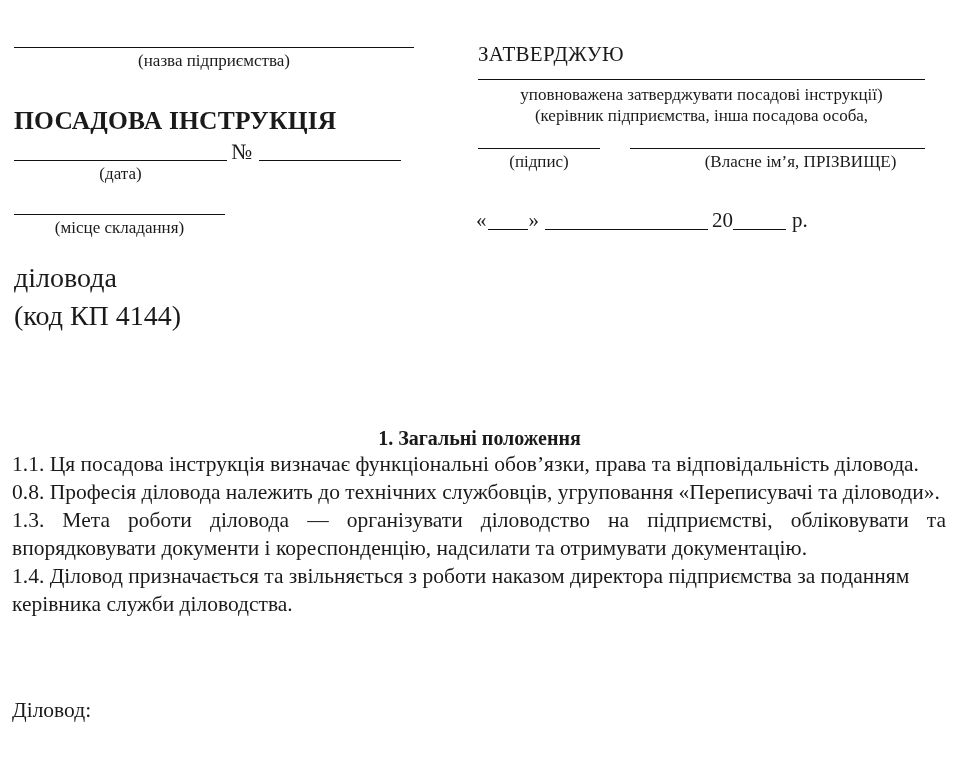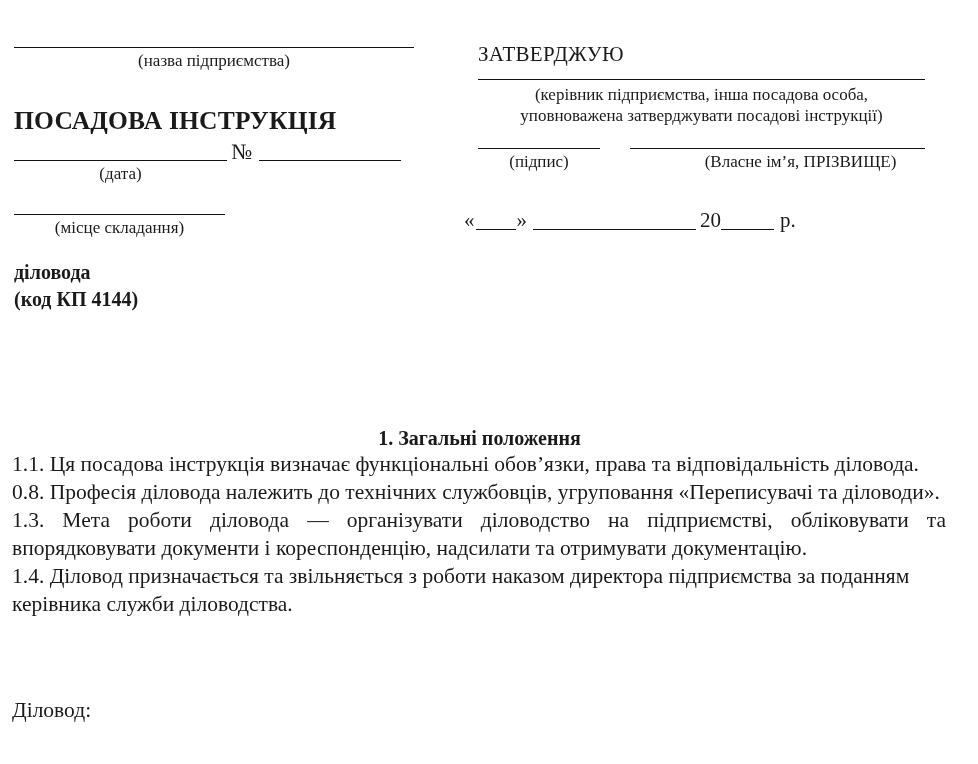--- a/index.html
+++ b/index.html
@@ -62,22 +62,22 @@
   #no-rule         { left: 259px; top: 160px; width: 142px; }
   #date-caption    { left: 14px;  top: 165px; width: 213px; }
 
   #place-rule      { left: 14px;  top: 214px; width: 211px; }
   #place-caption   { left: 14px;  top: 219px; width: 211px; }
 
   #position-block {
     position: absolute;
     left: 14px;
     top: 259px;
-    font-size: 20px;
-    font-weight: bold;
+    font-size: 28px;
+    font-weight: normal;
     line-height: 1.35;
     white-space: nowrap;
   }
 
   
   #approve-word {
     position: absolute;
     left: 478px;
     top: 29px;
     font-size: 21px;
@@ -91,21 +91,21 @@
     line-height: 1.25;
   }
 
   #sign-rule       { left: 478px; top: 148px; width: 122px; }
   #sign-caption    { left: 478px; top: 153px; width: 122px; }
   #name-rule       { left: 630px; top: 148px; width: 295px; }
   #name-caption    { left: 653px; top: 153px; width: 295px; }
 
   #approve-date {
     position: absolute;
-    left: 464px;
+    left: 476px;
     top: 208px;
     font-size: 21px;
     white-space: nowrap;
   }
   #approve-date .blank-sm {
     display: inline-block;
     width: 40px;
     border-bottom: 1.6px solid #111;
     margin: 0 1px;
     vertical-align: -3px;
@@ -181,22 +181,22 @@
 
   <div id="position-block">
     <div>діловода</div>
     <div>(код КП 4144)</div>
   </div>
 
   <div id="approve-word">ЗАТВЕРДЖУЮ</div>
 
   <div class="rule" id="approver-rule"></div>
   <div class="caption wrap" id="approver-caption">
+    <div>уповноважена затверджувати посадові інструкції)</div>
     <div>(керівник підприємства, інша посадова особа,</div>
-    <div>уповноважена затверджувати посадові інструкції)</div>
   </div>
 
   <div class="rule" id="sign-rule"></div>
   <div class="caption" id="sign-caption">(підпис)</div>
 
   <div class="rule" id="name-rule"></div>
   <div class="caption" id="name-caption">(Власне ім’я, ПРІЗВИЩЕ)</div>
 
   <div id="approve-date">
     <span>«</span><span class="blank-sm"></span><span>»</span><span class="blank-md"></span><span>20</span><span class="blank-yr"></span><span>р.</span>

